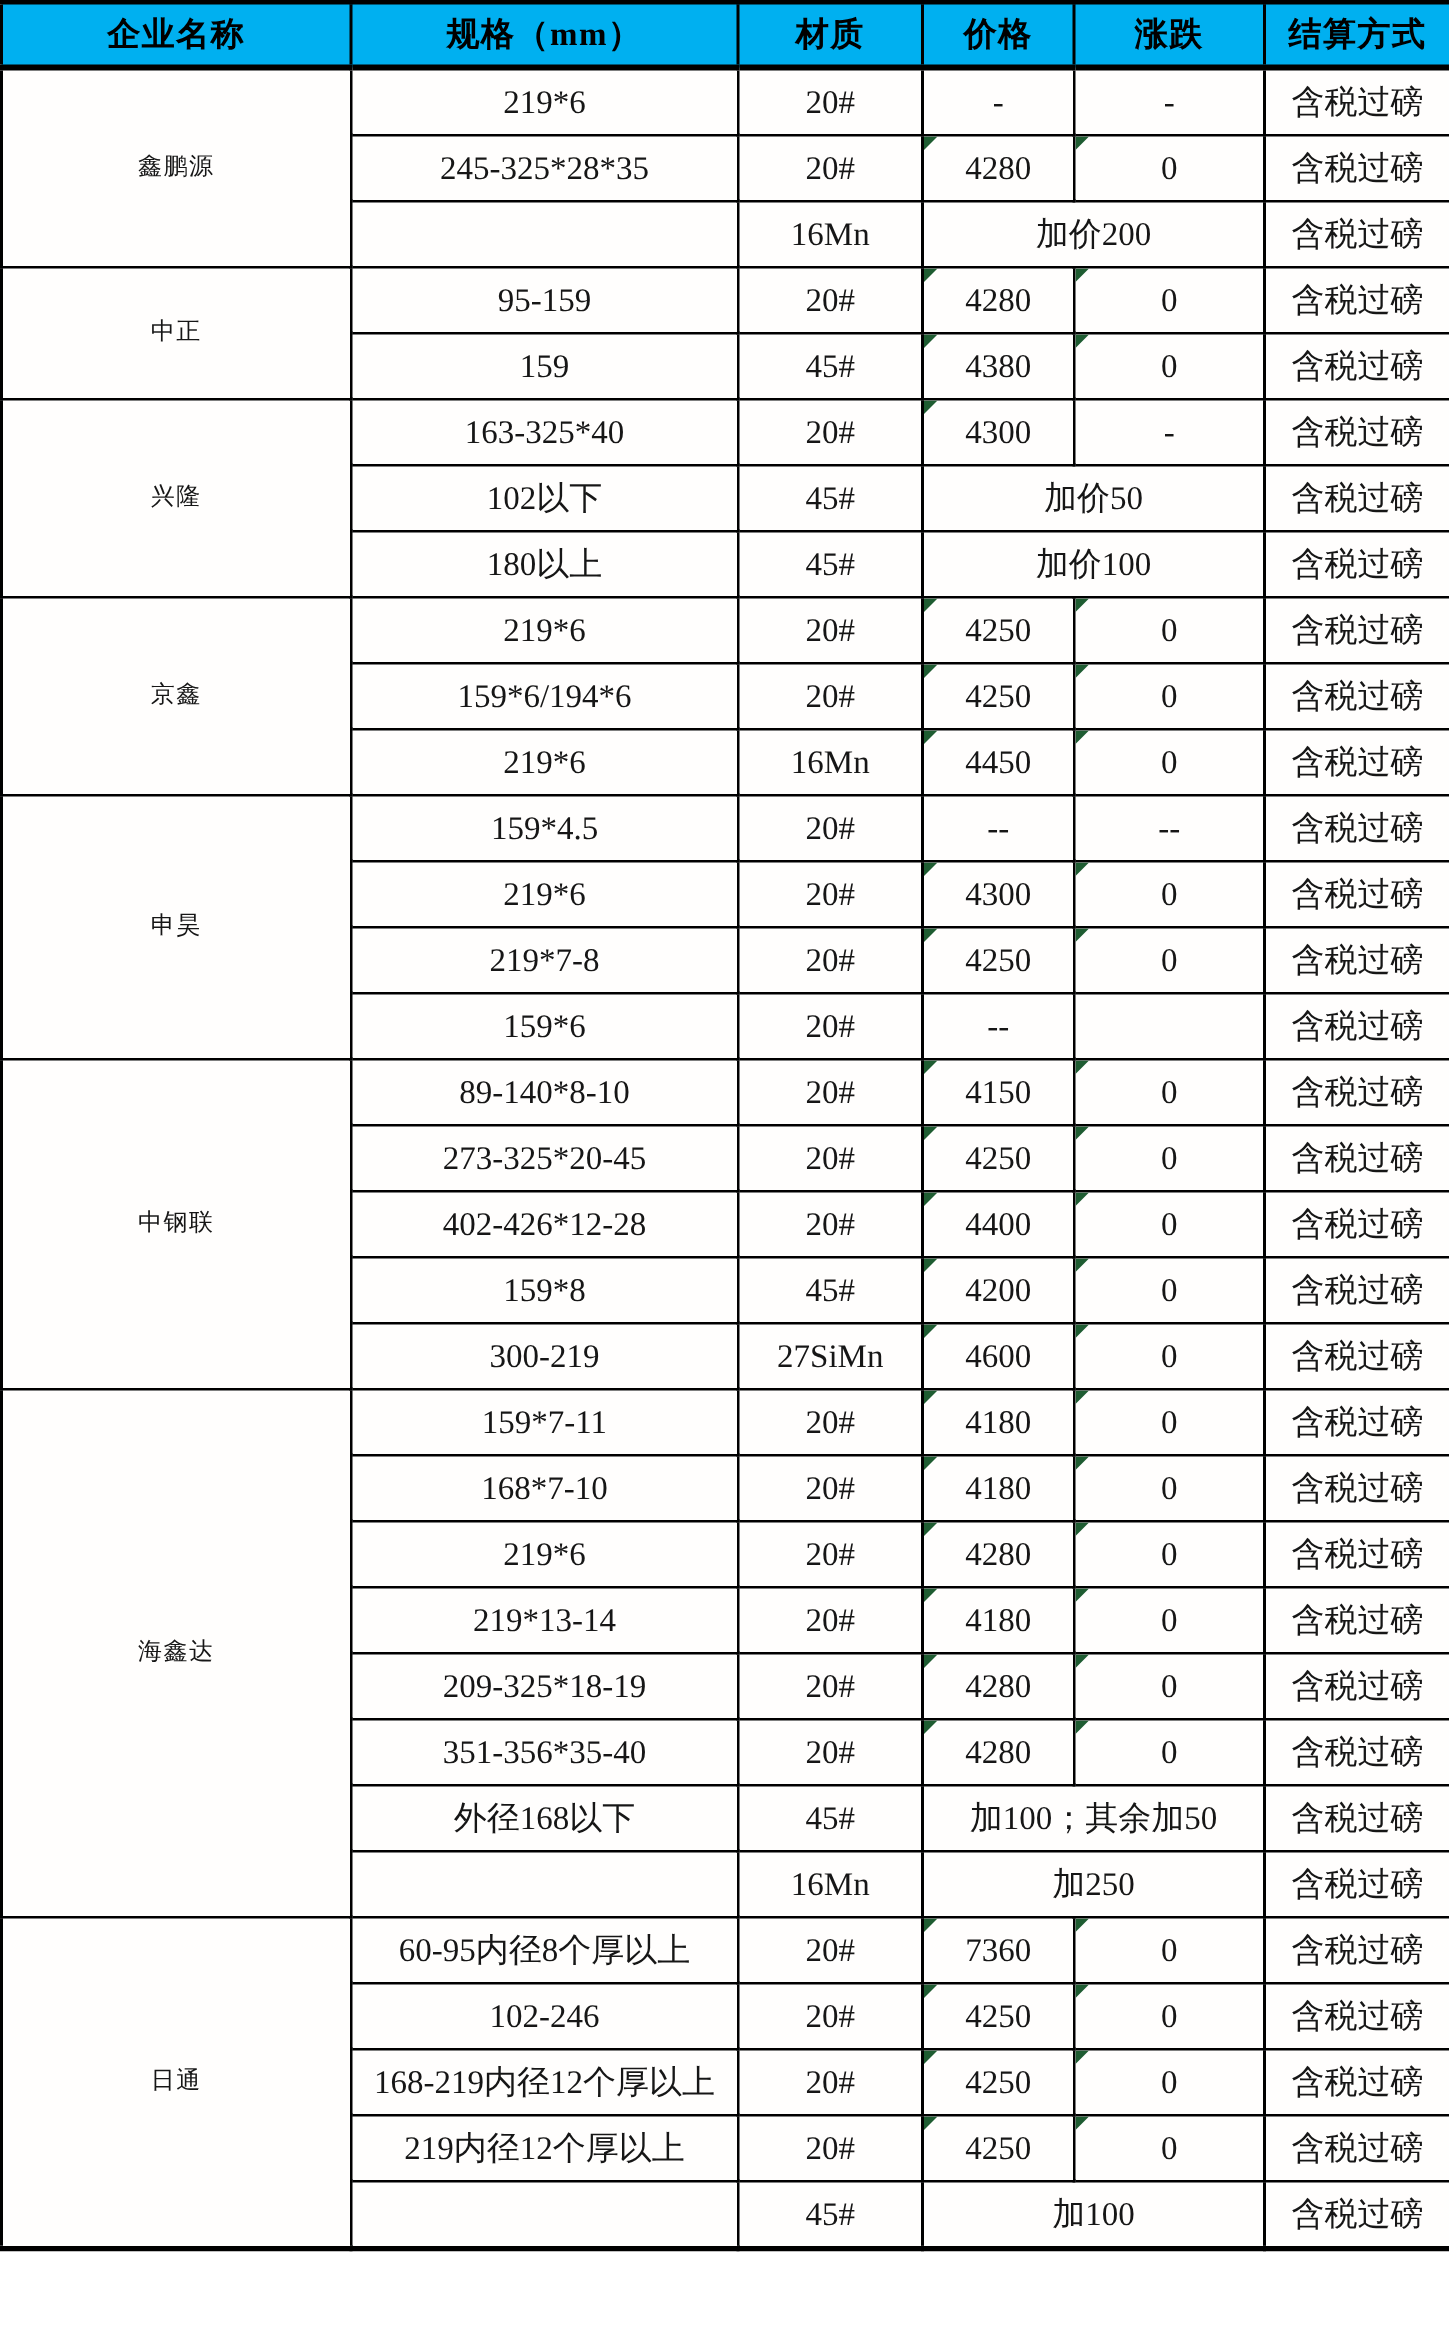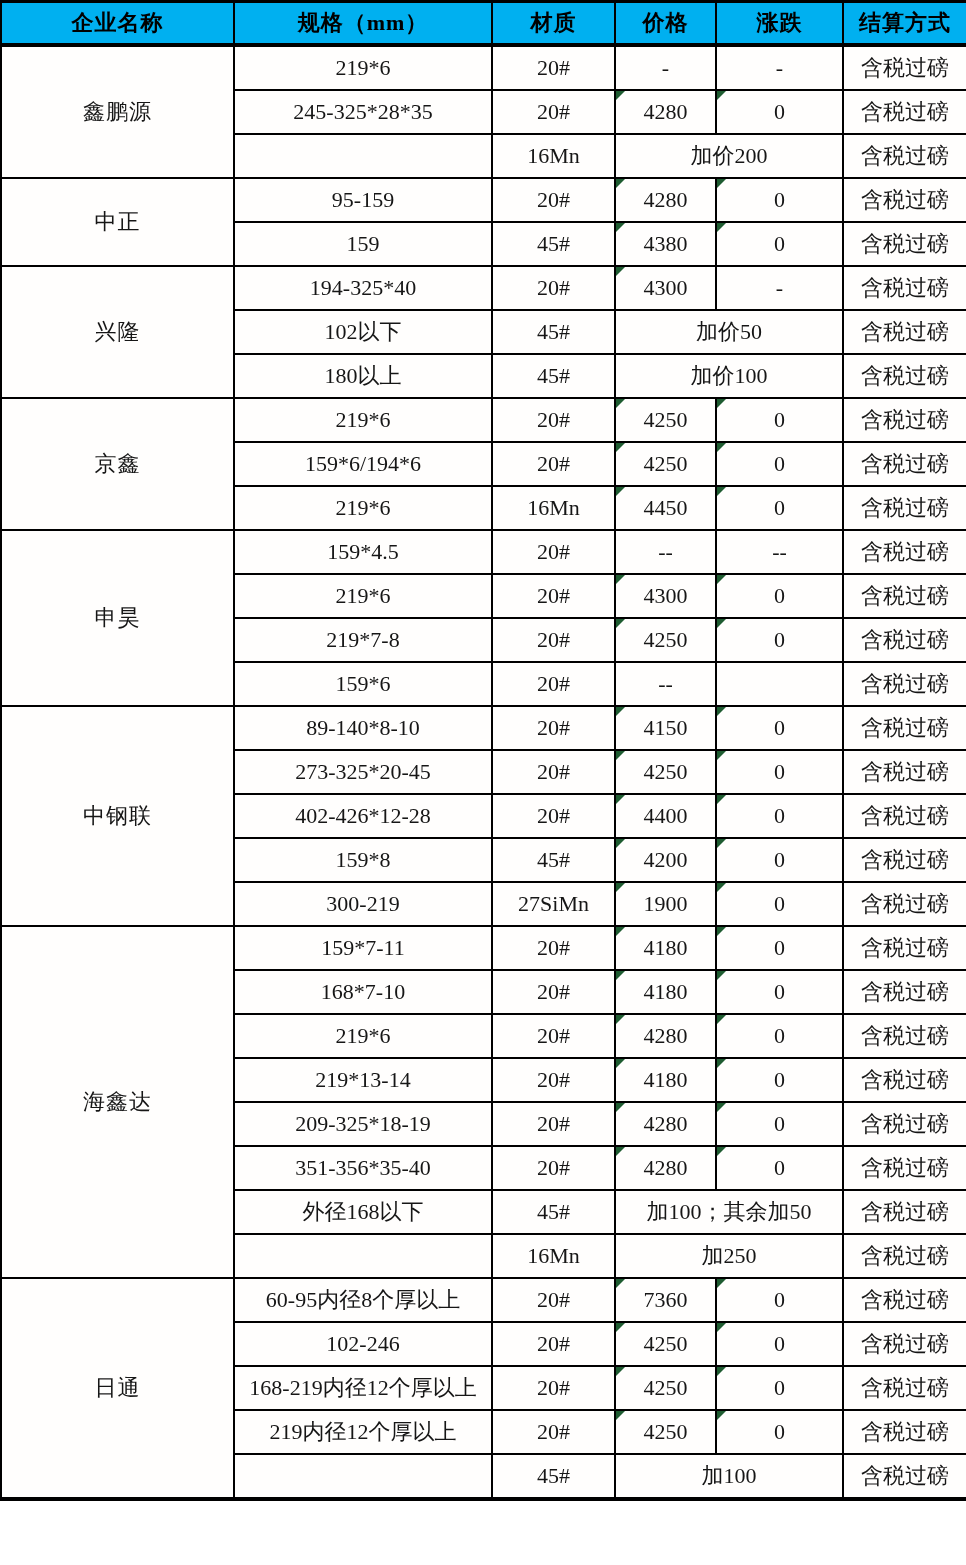--- a/index.html
+++ b/index.html
@@ -42,21 +42,21 @@
     border:2px solid var(--grid);
     text-align:center;
     vertical-align:middle;
     font-size:22px;
     position:relative;
     padding:0 2px;
     background:#fffefd;
     overflow:hidden;
     white-space:nowrap;
   }
-  td.company-cell{font-size:22px;letter-spacing:1px;}
+  td.company-cell{font-size:16px;letter-spacing:1px;}
   .flag{
     position:absolute;
     top:0;left:0;
     width:0;height:0;
     border-top:9px solid var(--flag-green);
     border-right:9px solid transparent;
     pointer-events:none;
   }
   .val{display:inline-block;line-height:1.1;}
 </style>
@@ -115,21 +115,21 @@
         </tr>
         <tr>
           <td><span class="val">159</span></td>
           <td><span class="val">45#</span></td>
           <td><span class="flag"></span><span class="val">4380</span></td>
           <td><span class="flag"></span><span class="val">0</span></td>
           <td><span class="val">含税过磅</span></td>
         </tr>
         <tr>
           <td class="company-cell" rowspan="3"><span class="val">兴隆</span></td>
-          <td><span class="val">194-325*40</span></td>
+          <td><span class="val">163-325*40</span></td>
           <td><span class="val">20#</span></td>
           <td><span class="flag"></span><span class="val">4300</span></td>
           <td><span class="val">-</span></td>
           <td><span class="val">含税过磅</span></td>
         </tr>
         <tr>
           <td><span class="val">102以下</span></td>
           <td><span class="val">45#</span></td>
           <td colspan="2"><span class="val">加价50</span></td>
           <td><span class="val">含税过磅</span></td>
@@ -216,21 +216,21 @@
         <tr>
           <td><span class="val">159*8</span></td>
           <td><span class="val">45#</span></td>
           <td><span class="flag"></span><span class="val">4200</span></td>
           <td><span class="flag"></span><span class="val">0</span></td>
           <td><span class="val">含税过磅</span></td>
         </tr>
         <tr>
           <td><span class="val">300-219</span></td>
           <td><span class="val">27SiMn</span></td>
-          <td><span class="flag"></span><span class="val">1900</span></td>
+          <td><span class="flag"></span><span class="val">4600</span></td>
           <td><span class="flag"></span><span class="val">0</span></td>
           <td><span class="val">含税过磅</span></td>
         </tr>
         <tr>
           <td class="company-cell" rowspan="8"><span class="val">海鑫达</span></td>
           <td><span class="val">159*7-11</span></td>
           <td><span class="val">20#</span></td>
           <td><span class="flag"></span><span class="val">4180</span></td>
           <td><span class="flag"></span><span class="val">0</span></td>
           <td><span class="val">含税过磅</span></td>

